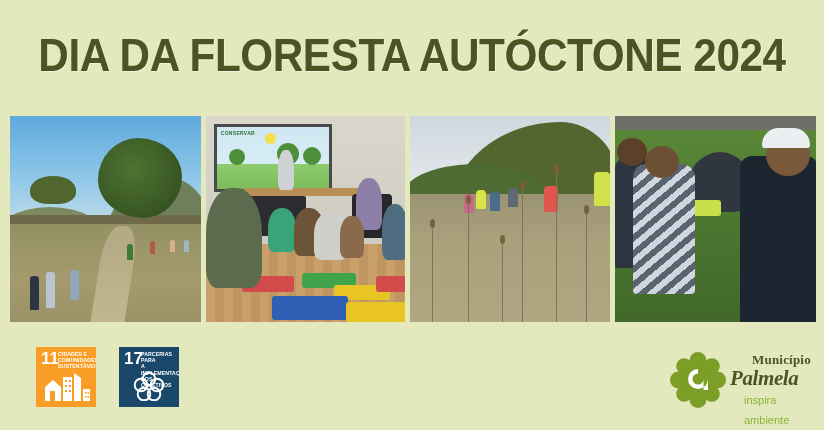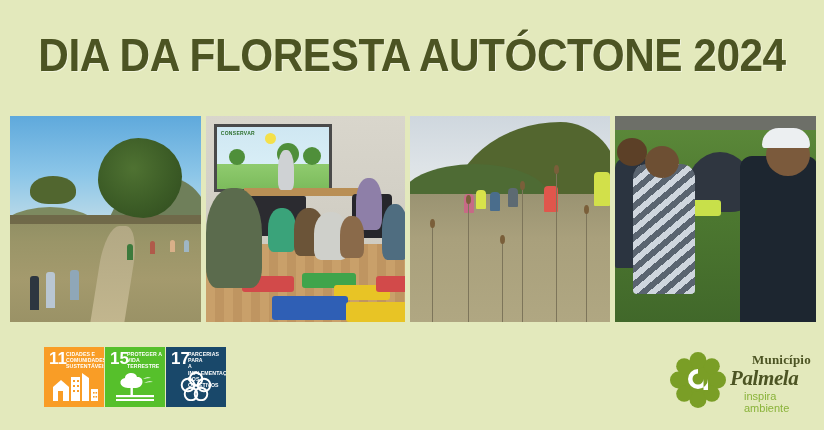--- a/index.html
+++ b/index.html
@@ -151,24 +151,24 @@
   #p4-boy1head { position:absolute; left:30px; top:30px; width:34px; height:32px; border-radius:50%; background:#6d4f33; }
   #p4-boy0 { position:absolute; left:0px; top:42px; width:38px; height:110px; background:#2b3440; border-radius:10px 10px 2px 2px;}
   #p4-boy0head{ position:absolute; left:2px; top:22px; width:30px; height:28px; border-radius:50%; background:#5c4027;}
   #p4-boy2 { position:absolute; right:-2px; top:40px; width:78px; height:166px; background:#1d2630; border-radius:12px 12px 0 0;}
   #p4-boy2head { position:absolute; right:6px; top:18px; width:44px; height:42px; border-radius:50%; background:#7b5a3c;}
   #p4-cap { position:absolute; right:6px; top:12px; width:48px; height:20px; border-radius:20px 20px 4px 4px; background:#eceff1;}
 
   
   #sdg-row {
     position: absolute;
-    left: 44px;
+    left: 36px;
     top: 347px;
     display: flex;
-    gap: 1px;
+    gap: 23px;
   }
   .sdg {
     width: 60px;
     height: 60px;
     position: relative;
     color: #ffffff;
     overflow: hidden;
   }
   .sdg .num {
     position: absolute;
@@ -236,21 +236,21 @@
     font-weight: bold;
     font-style: italic;
     color: #4c5423;
     line-height: 20px;
     letter-spacing: -0.4px;
   }
   #inspira {
     font-family: "Liberation Sans", sans-serif;
     font-size: 11px;
     color: #8ab33a;
-    line-height: 12px;
+    line-height: 20px;
     margin-top: 2px;
     margin-left: 14px;
     white-space: pre-line;
   }
 </style>
 </head>
 <body>
 
 <div id="poster">
 
@@ -370,35 +370,20 @@
           <rect x="42" y="18" width="7" height="12" fill="#fff"></rect>
           <rect x="44" y="21" width="1.6" height="1.6" fill="#f99d26"></rect>
           <rect x="46.5" y="21" width="1.6" height="1.6" fill="#f99d26"></rect>
           <rect x="44" y="25" width="1.6" height="1.6" fill="#f99d26"></rect>
           <rect x="46.5" y="25" width="1.6" height="1.6" fill="#f99d26"></rect>
         </svg>
       </div>
     </div>
 
 
-    <div class="sdg" id="sdg-15">
-      <div class="num">15</div>
-      <div class="lbl">PROTEGER A
-VIDA TERRESTRE</div>
-      <div class="glyph">
-        <svg width="50" height="30" viewBox="0 0 50 30" aria-hidden="true">
-          <path d="M18 17 C9 17 8 8 15 7 C15 1 26 0 27 6 C34 5 35 16 26 17 Z" fill="#fff"></path>
-          <rect x="20.5" y="16" width="2.4" height="8" fill="#fff"></rect>
-          <rect x="6" y="24" width="38" height="2.2" fill="#fff"></rect>
-          <rect x="6" y="28" width="38" height="2.2" fill="#fff"></rect>
-          <path d="M33 8 q4 -3 8 -1 q-4 0 -8 1 Z" fill="#fff"></path>
-          <path d="M34 12 q5 -3 9 -1 q-5 0 -9 1 Z" fill="#fff"></path>
-        </svg>
-      </div>
-    </div>
 
     <div class="sdg" id="sdg-17">
       <div class="num">17</div>
       <div class="lbl">PARCERIAS PARA
 A IMPLEMENTAÇÃO
 DOS OBJETIVOS</div>
       <div class="glyph">
         <svg width="34" height="30" viewBox="0 0 34 30" aria-hidden="true">
           <g fill="none" stroke="#fff" stroke-width="1.9">
             <circle cx="17" cy="8" r="6.3"></circle>

